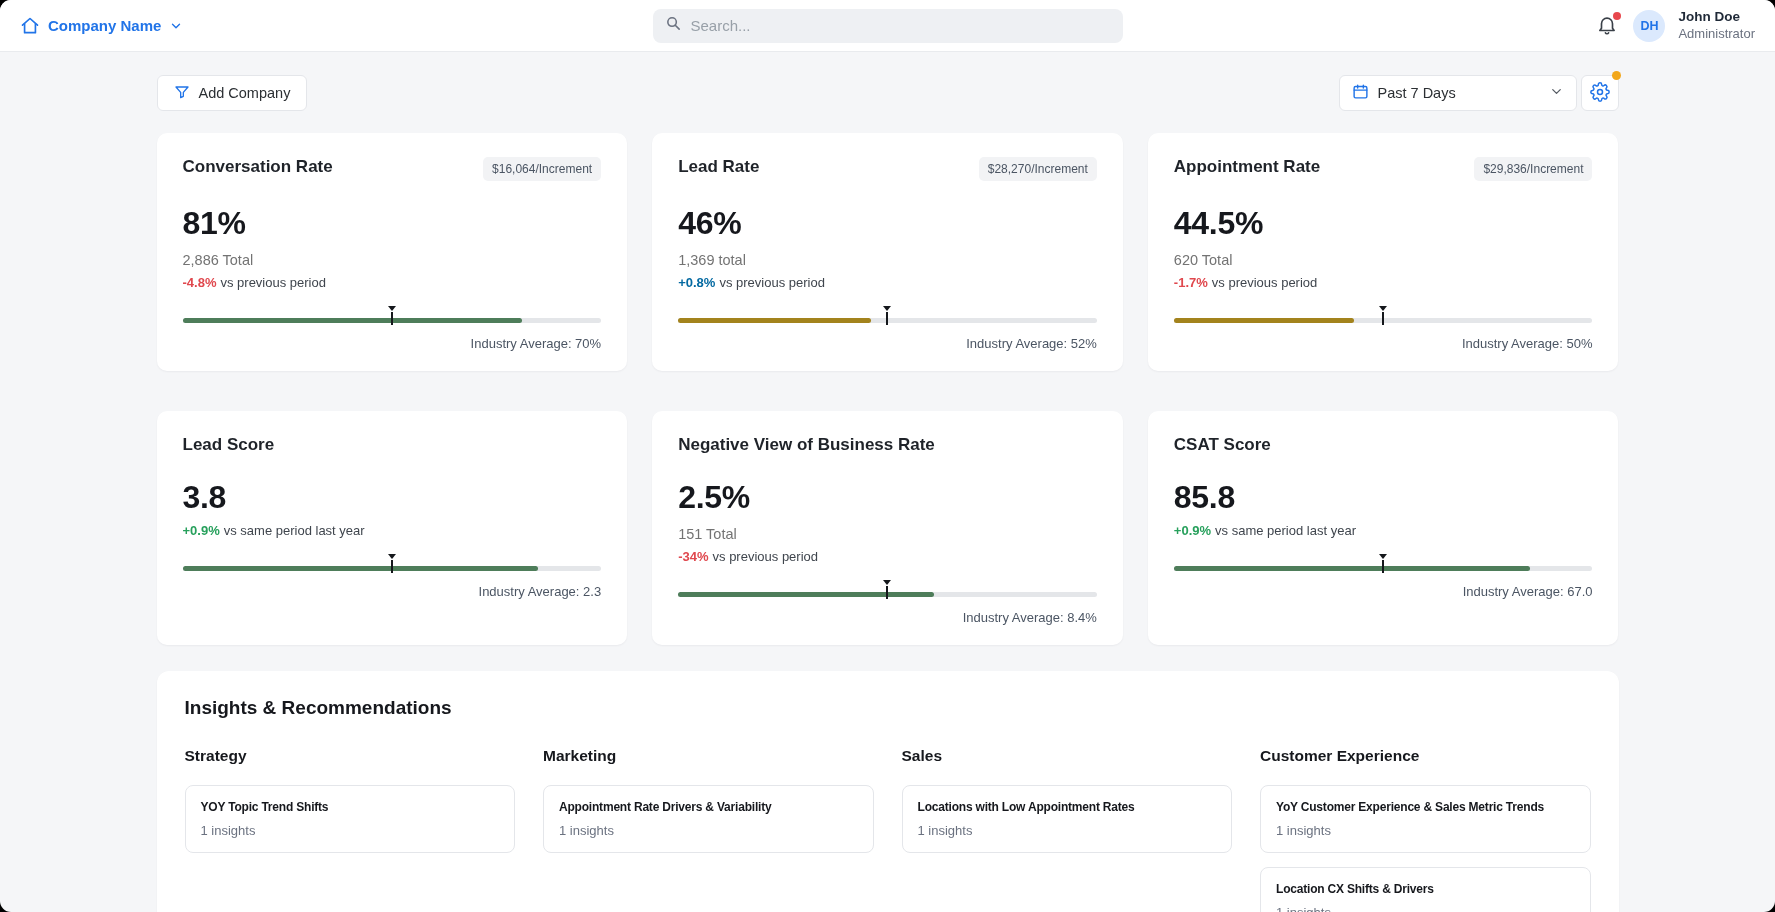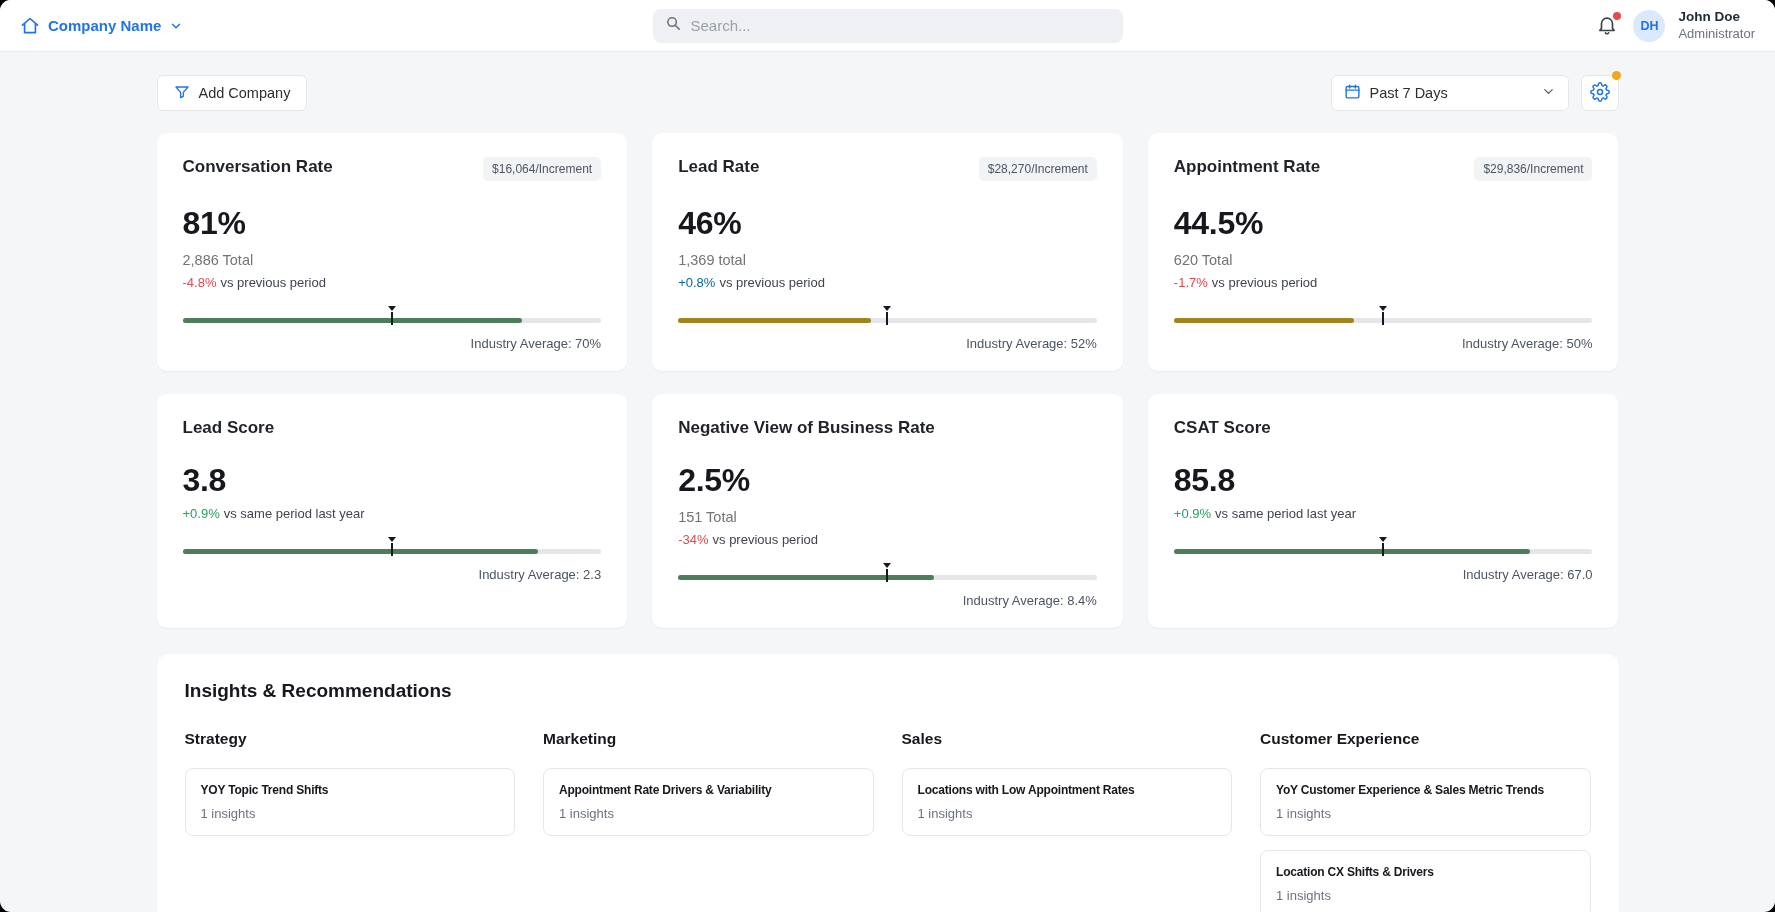--- a/index.html
+++ b/index.html
@@ -21,37 +21,37 @@
   .user-meta { line-height:1.25; cursor:pointer; }
   .user-name { font-size:13.5px; font-weight:700; color:#1f2937; }
   .user-role { font-size:13px; color:#6b7280; }
 
   
   .content { width:1462px; margin:0 auto; }
 
   .toolbar { margin-top:23px; display:flex; justify-content:space-between; align-items:center; height:36px; }
   .btn { background:#fff; border:1px solid #e4e6ea; border-radius:6px; height:36px; display:flex; align-items:center; cursor:pointer; }
   .btn-filter { padding:0 16px; gap:9px; font-size:14.5px; color:#2b2f33; }
-  .toolbar-right { display:flex; align-items:center; gap:12px; }
+  .toolbar-right { display:flex; align-items:center; gap:4px; }
   .date-select { width:238px; padding:0 12px; gap:9px; font-size:14.5px; color:#2b2f33; }
   .date-select .chev { margin-left:auto; }
   .btn-settings { width:38px; height:36px; justify-content:center; position:relative; }
   .settings-dot { position:absolute; top:-5px; right:-3px; width:9px; height:9px; border-radius:50%; background:#f2a71b; }
 
   
-  .metrics-grid { margin-top:22px; display:grid; grid-template-columns:repeat(3,1fr); gap:23px 25px; }
+  .metrics-grid { margin-top:22px; display:grid; grid-template-columns:repeat(3,1fr); gap:40px 25px; }
   .metric-card { background:#fff; border-radius:10px; padding:24px 26px 20px; box-shadow:0 1px 2px rgba(16,24,40,.05); min-height:190px; }
   .metric-head { display:flex; justify-content:space-between; align-items:flex-start; gap:10px; }
   .metric-title { font-size:17px; font-weight:700; color:#1f2329; }
   .metric-badge { background:#f2f3f5; border-radius:5px; padding:5px 9px; font-size:12px; color:#4b5563; white-space:nowrap; }
   .value-row { margin-top:24px; display:flex; align-items:baseline; gap:10px;flex-direction:column; }
   .metric-value { font-size:32px; font-weight:700; color:#16181d; letter-spacing:-0.3px; }
   .metric-total { font-size:14.5px; color:#737373; }
   .change-row { margin-top:7px; font-size:13px; color:#3f454d; }
-  .chg { font-weight:400; margin-right:4px; }
+  .chg { font-weight:700; margin-right:4px; }
   .bar-wrap { position:relative; height:22px; margin-top:16px; }
   .bar-track { position:absolute; left:0; right:0; top:12px; height:5px; border-radius:3px; background:#e4e6e9; }
   .bar-fill { height:100%; border-radius:3px; }
   .bar-marker { position:absolute; top:0; transform:translateX(-50%); display:flex; flex-direction:column; align-items:center; }
   .tri { width:0; height:0; border-left:4px solid transparent; border-right:4px solid transparent; border-top:5px solid #15181c; }
   .tick { width:2px; height:13px; background:#15181c; margin-top:1px; }
   .industry { margin-top:8px; text-align:right; font-size:13px; color:#4b5563; }
 
   
   .insights-panel { margin-top:26px; margin-bottom:35px; background:#fff; border-radius:12px; padding:26px 28px 36px; min-height:315px; box-shadow:0 1px 2px rgba(16,24,40,.05); }

